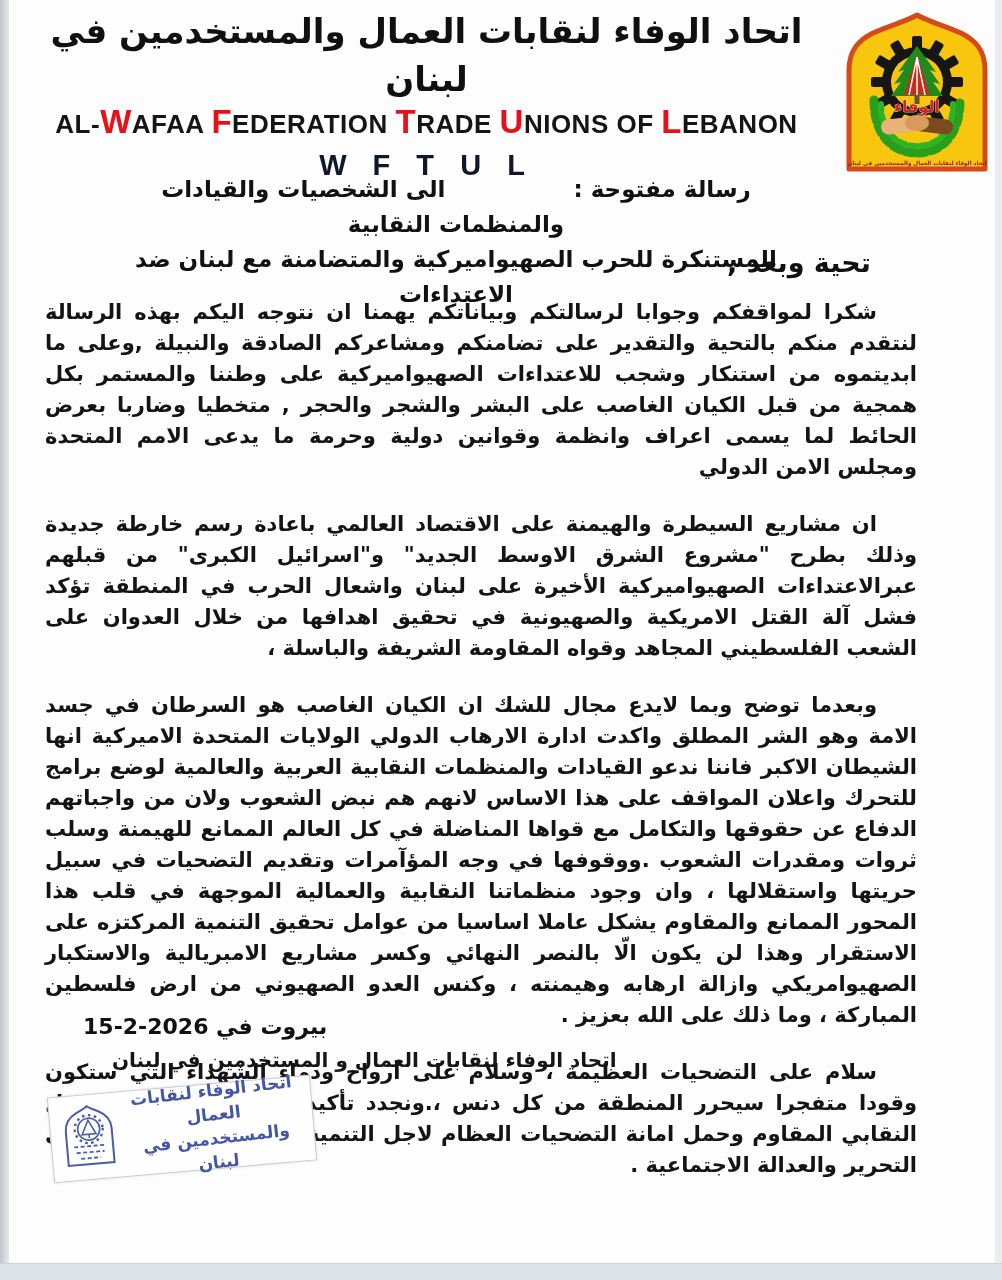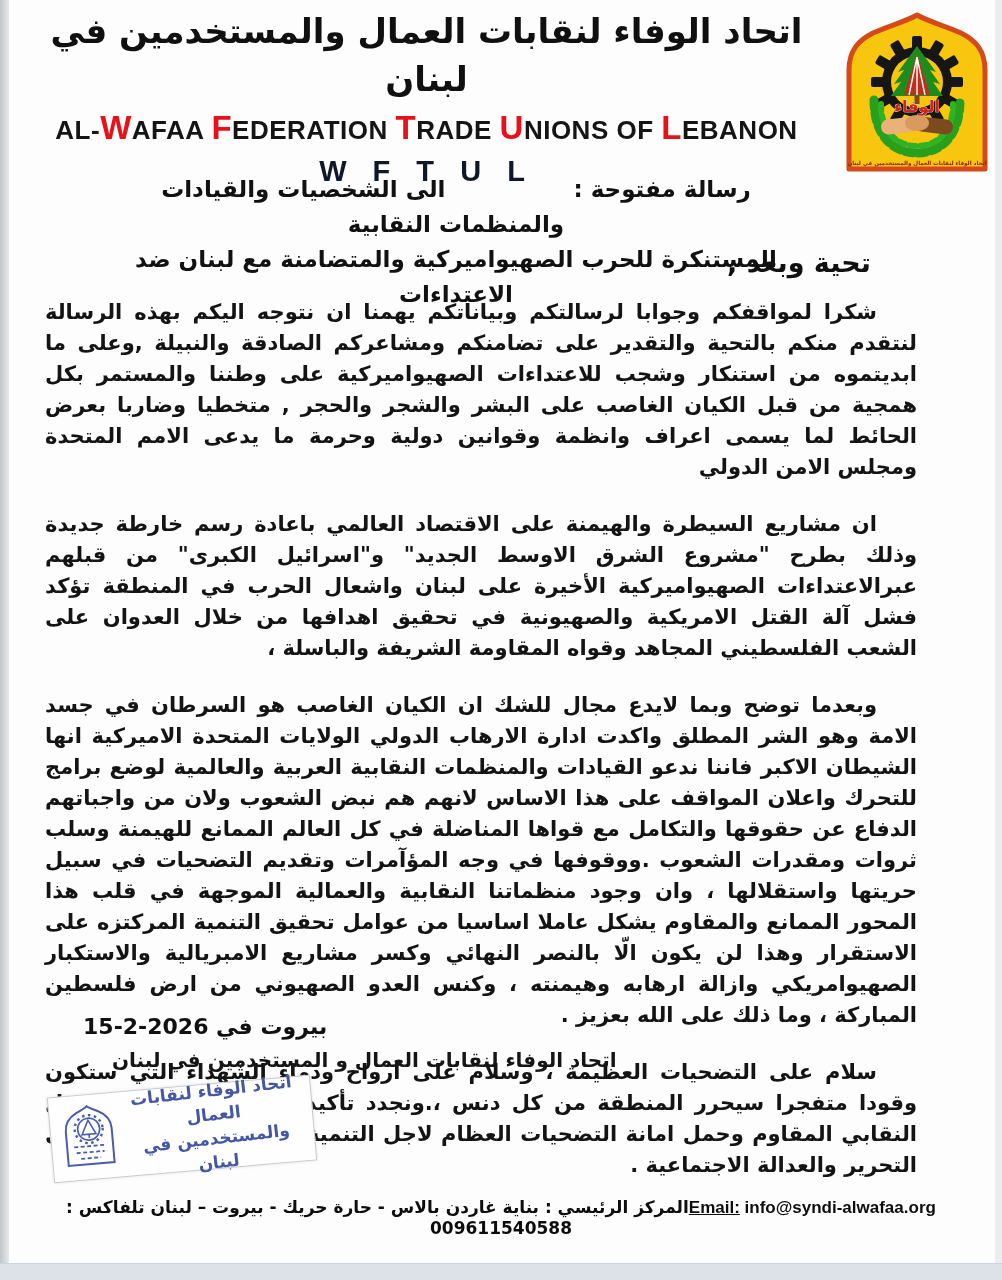--- a/index.html
+++ b/index.html
@@ -10,21 +10,21 @@
   
   .edge-left   { position:absolute; left:0; top:0; width:9px; height:100%;
                  background:linear-gradient(to right,#c3c6c9,#e6e8ea); }
   .edge-right  { position:absolute; right:0; top:0; width:7px; height:100%; background:#ecedef; }
   .edge-bottom { position:absolute; left:0; bottom:0; width:100%; height:17px;
                  background:#dde2e9; border-top:1px solid #cdd3dc; }
 
   
   .header-block { position:absolute; top:8px; left:10px; width:833px; text-align:center; }
   .title-ar { direction:rtl; font-size:34px; font-weight:bold; color:#101010; line-height:1.4; }
-  .org-en { margin-top:6px; font-family:"Liberation Sans", sans-serif; font-weight:bold;
+  .org-en { font-family:"Liberation Sans", sans-serif; font-weight:bold;
             color:#151515; font-size:26px; letter-spacing:.5px;text-align:center; }
   .org-en .red-cap { color:#e8111a; font-size:33px; }
   .acronym { margin-top:8px; font-family:"Liberation Sans", sans-serif; font-weight:bold;
              color:#0f172a; font-size:29px; letter-spacing:9px; }
 
   .logo { position:absolute; top:12px; left:843px; width:148px; height:163px; }
   .logo svg { width:100%; height:100%; display:block; }
 
   
   .subject { position:absolute; top:172px; left:100px; width:712px; direction:rtl;
@@ -143,20 +143,17 @@
       <circle cx="30" cy="25" r="14" stroke-width="2.4" stroke-dasharray="2.5 3.5"></circle>
       <path d="M30 16 L37 30 L23 30 Z M30 30 L30 34" stroke-width="1.6"></path>
       <path d="M14 42 L46 42 M16 48 L44 48 M20 54 L40 54" stroke-width="1.8" stroke-dasharray="4 2.5"></path>
     </svg>
     <div class="stamp-text">
       <div>اتحاد الوفاء لنقابات العمال</div>
       <div>والمستخدمين في لبنان</div>
     </div>
   </div>
 
-  <div class="footer">
-    <span class="email-block"><span class="email-label">Email:</span> <span>info@syndi-alwafaa.org</span></span><span>المركز الرئيسي :  بناية غاردن بالاس -  حارة حريك -  بيروت –  لبنان  تلفاكس : 009611540588</span>
-  </div>
 
   <div class="edge-left"></div>
   <div class="edge-right"></div>
   <div class="edge-bottom"></div>
 </div>
 
 </body></html>

